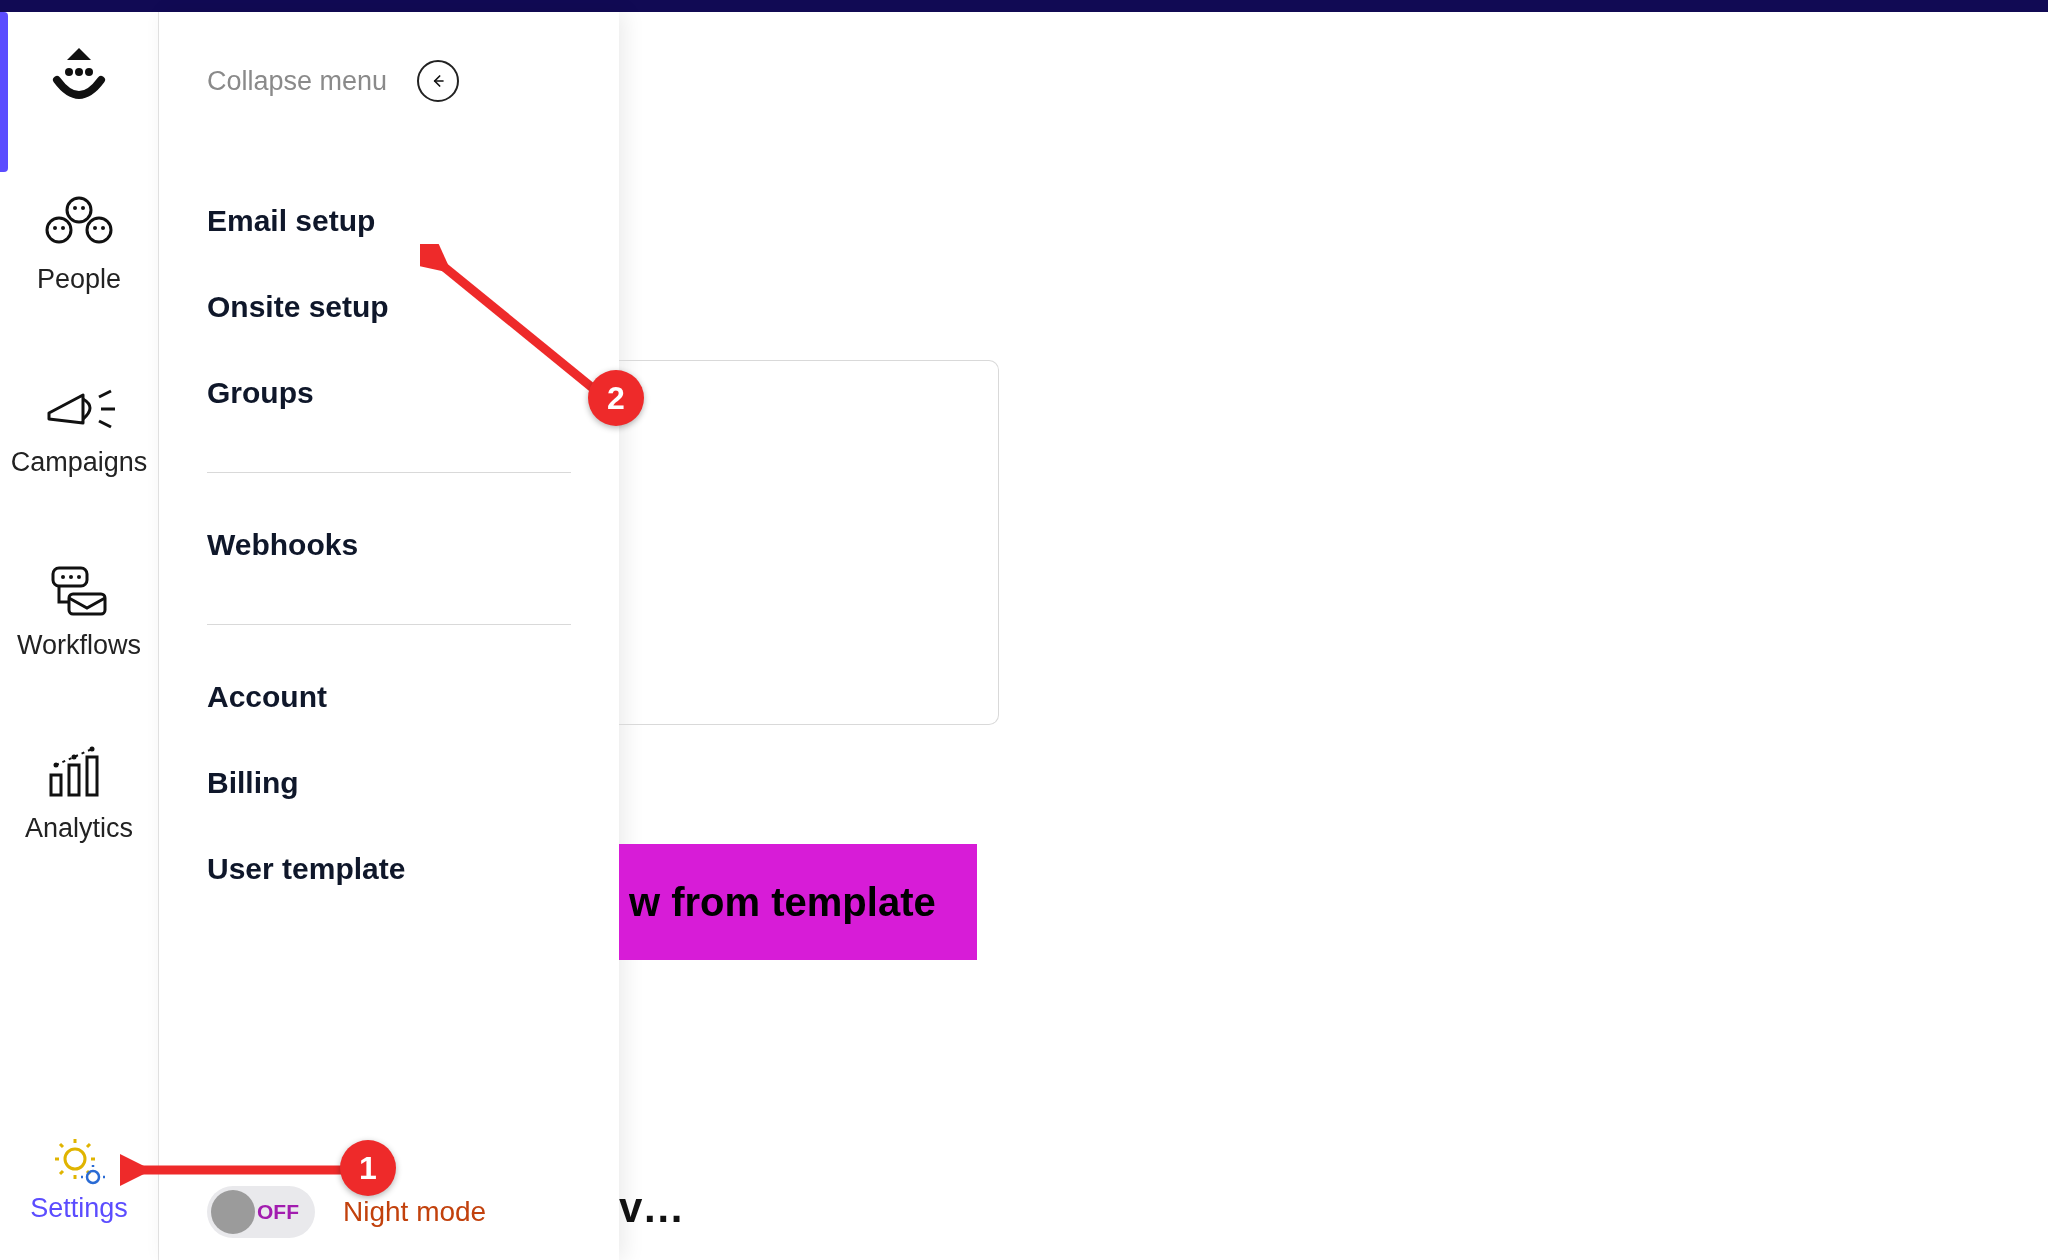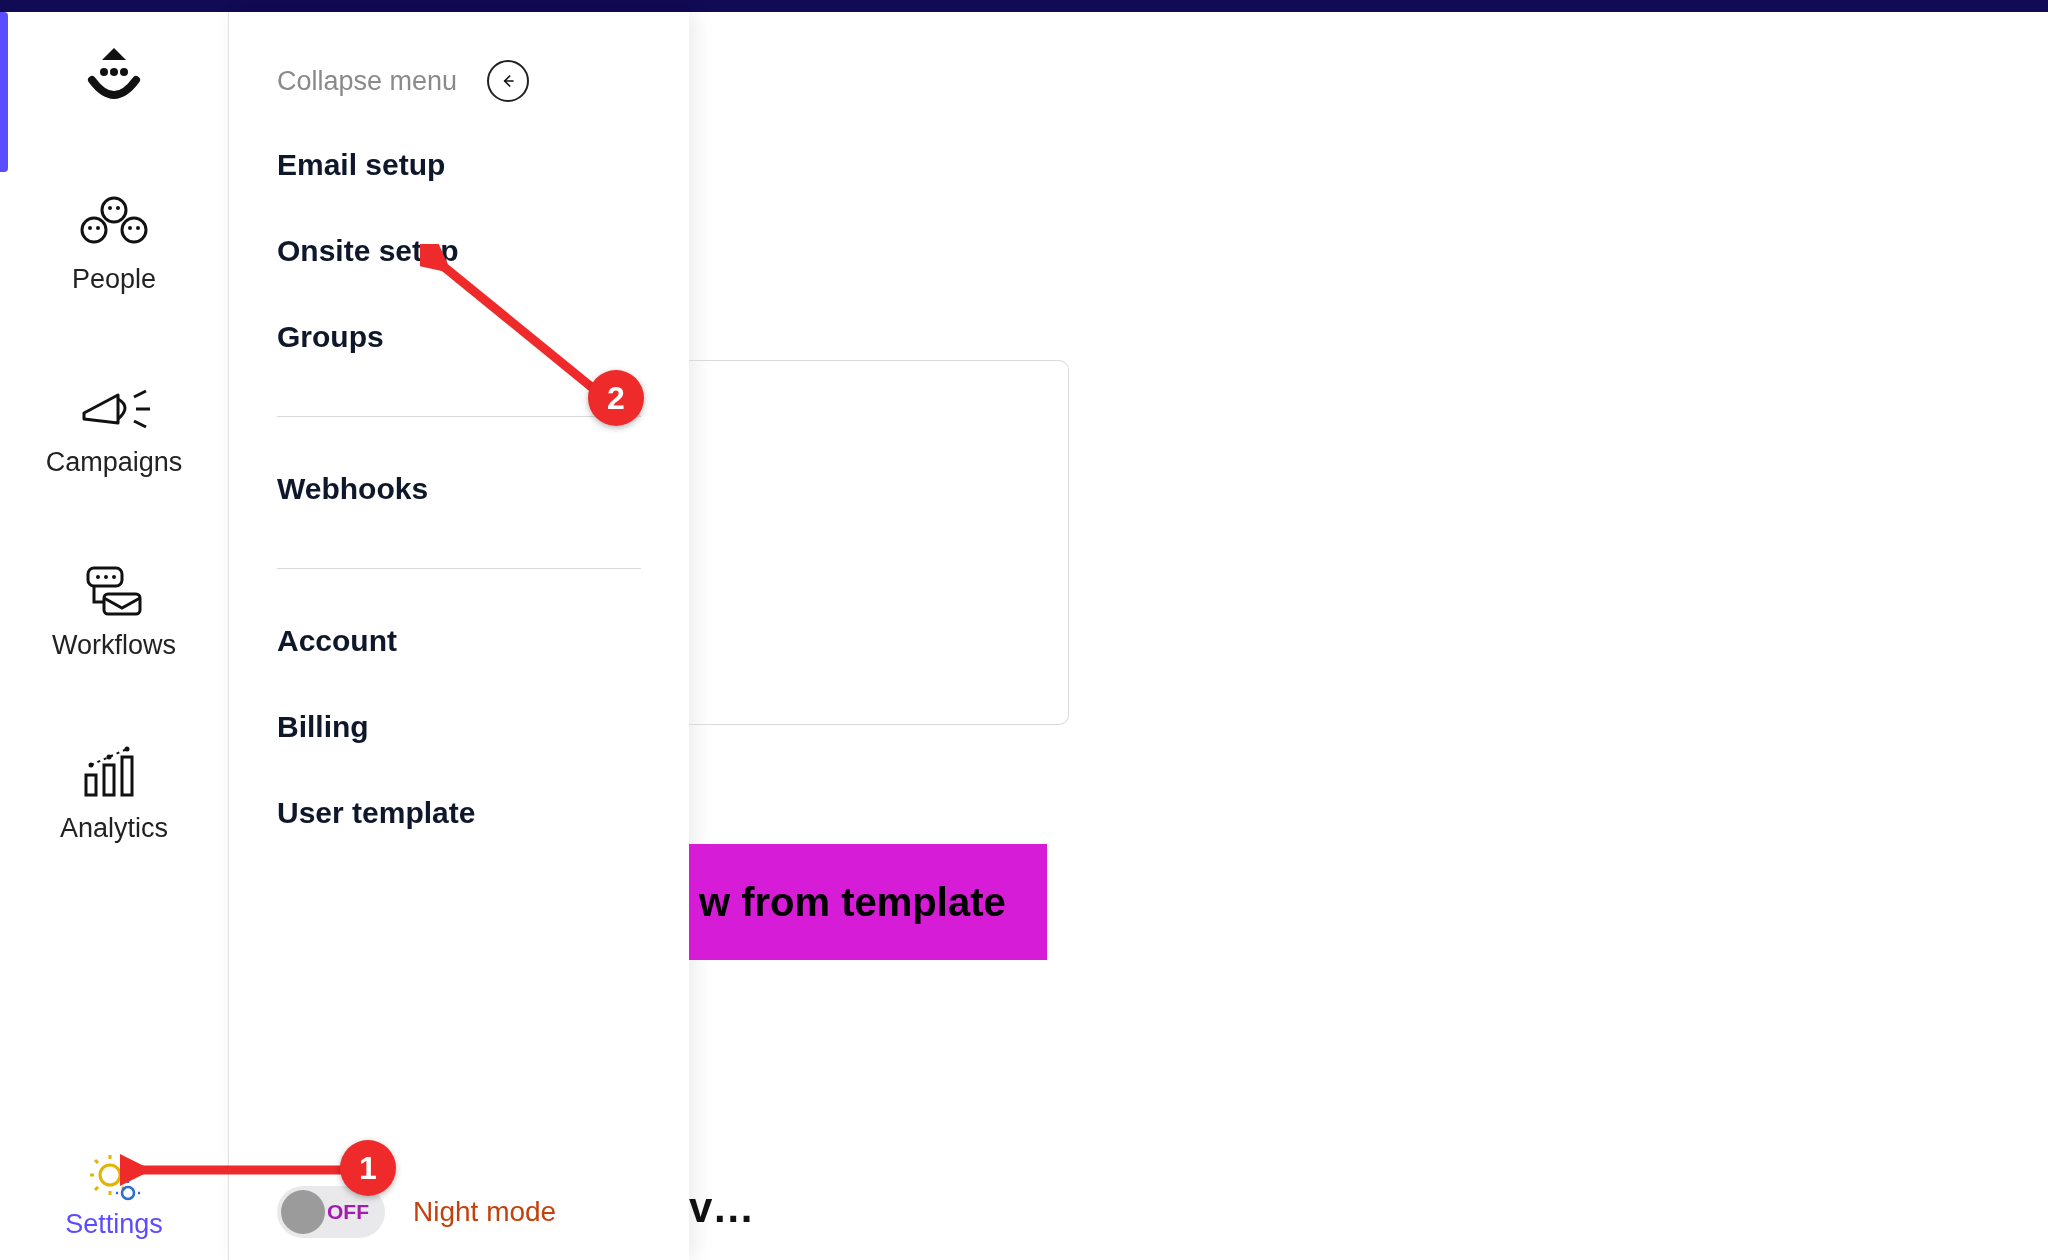--- a/index.html
+++ b/index.html
@@ -2,21 +2,21 @@
 <html><head>
 <meta charset="utf-8">
 <style>
   * { box-sizing: border-box; margin: 0; padding: 0; }
   html, body { width: 2048px; height: 1260px; font-family: "Segoe UI", Arial, sans-serif; background: #fff; }
   .top-bar { height: 12px; width: 100%; background: #110a54; }
   .app { display: flex; height: calc(100% - 12px); }
 
   
   .rail {
-    width: 229px;
+    width: 159px;
     border-right: 1px solid #e5e5e5;
     display: flex;
     flex-direction: column;
     align-items: center;
     position: relative;
     padding-top: 28px;
   }
   .rail .logo { width: 72px; height: 72px; margin-bottom: 80px; display:flex; align-items:center; justify-content:center; }
   .rail .nav-item {
     display: flex;
@@ -25,21 +25,21 @@
     gap: 8px;
     margin-bottom: 80px;
     cursor: pointer;
   }
   .rail .nav-item .icon-box { height: 64px; width: 100px; display:flex; align-items:center; justify-content:center; }
   .rail .nav-item .label { font-size: 27px; color: #222; }
   .rail .nav-item.active .label { color: #5b4cff; }
 
   .rail .settings-item {
     position: absolute;
-    bottom: 20px;
+    bottom: 36px;
     display:flex;
     flex-direction:column;
     align-items:center;
     gap:6px;
     cursor:pointer;
   }
   .rail .settings-item .label { font-size: 27px; color: #5b4cff; }
 
   .accent-bar {
     position: absolute;
@@ -58,21 +58,21 @@
     box-shadow: 6px 0 20px rgba(0,0,0,0.08);
     padding: 48px 48px 30px 48px;
     display:flex;
     flex-direction:column;
     position:relative;
   }
   .panel .collapse-row {
     display:flex;
     align-items:center;
     gap: 30px;
-    margin-bottom: 46px;
+    margin-bottom: 102px;
   }
   .panel .collapse-row .txt { font-size: 27px; color: #8a8a8a; }
   .panel .collapse-row .circle-btn {
     width: 42px; height: 42px; border:2px solid #222; border-radius:50%;
     display:flex; align-items:center; justify-content:center; cursor:pointer;
   }
   .panel .menu-link { font-size: 30px; font-weight:600; color:#0f172a; margin-bottom: 52px; cursor:pointer; }
   .panel hr { border:none; border-top:1px solid #d9d9d9; margin: 10px 0 55px 0; }
 
   .panel .night-row {

